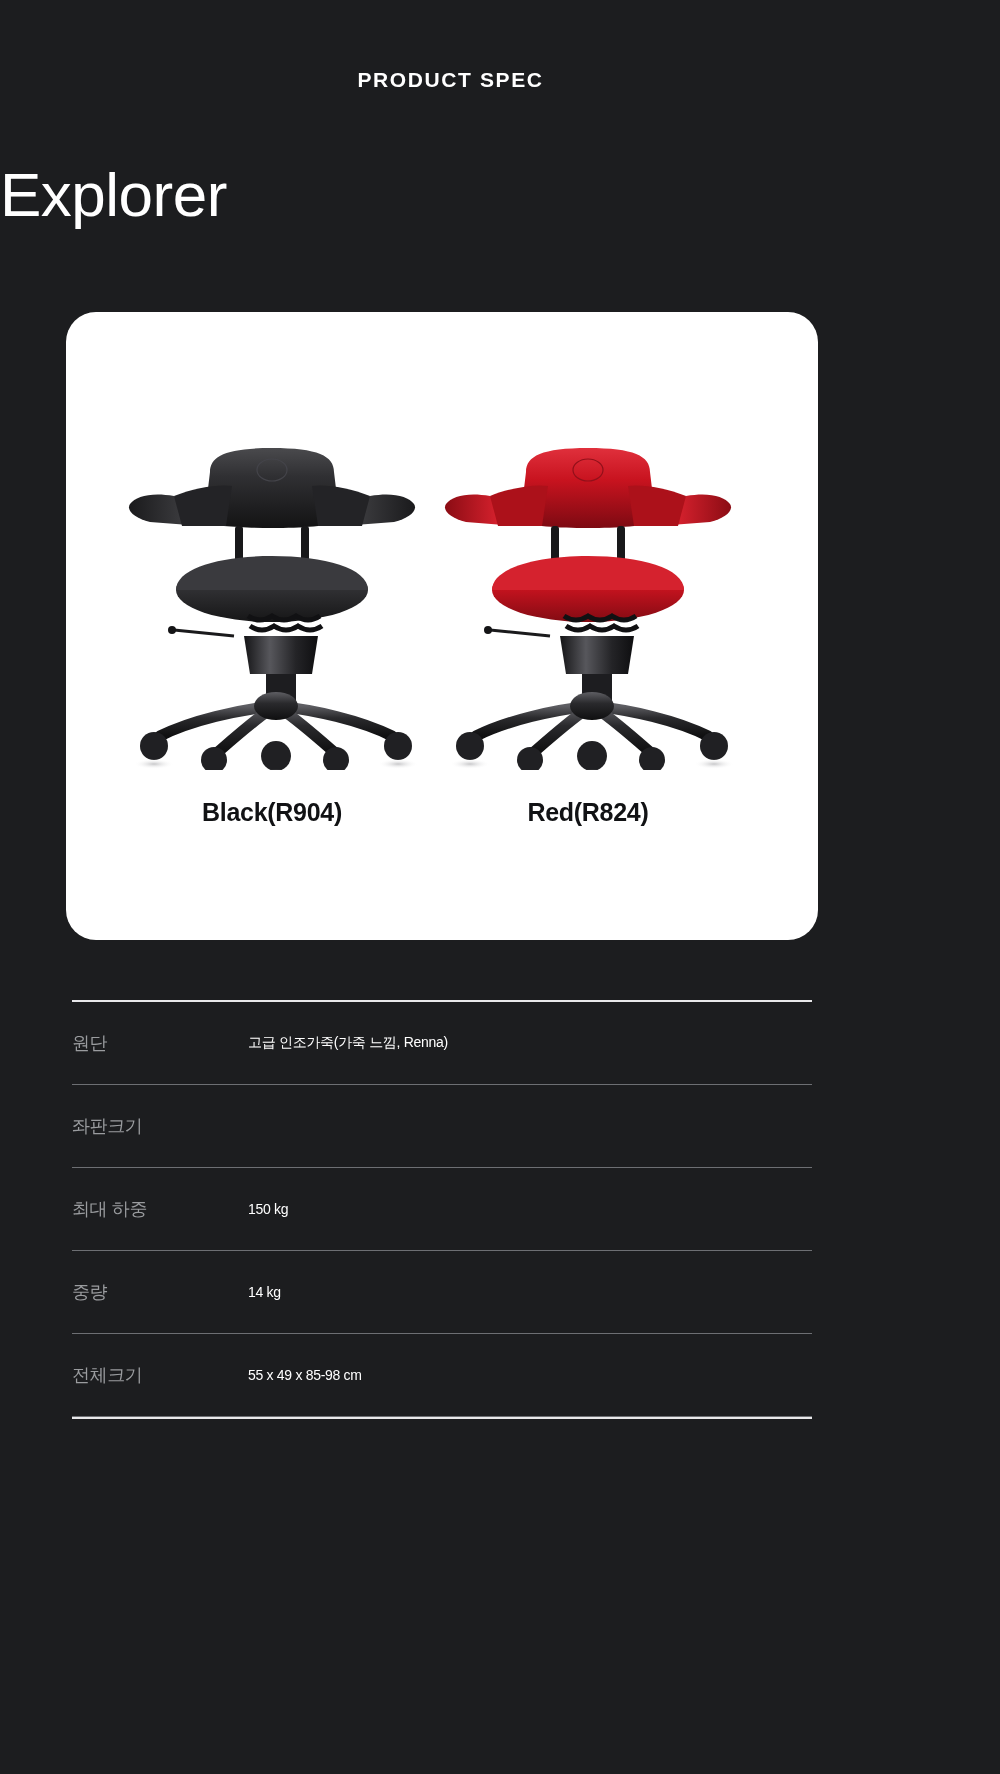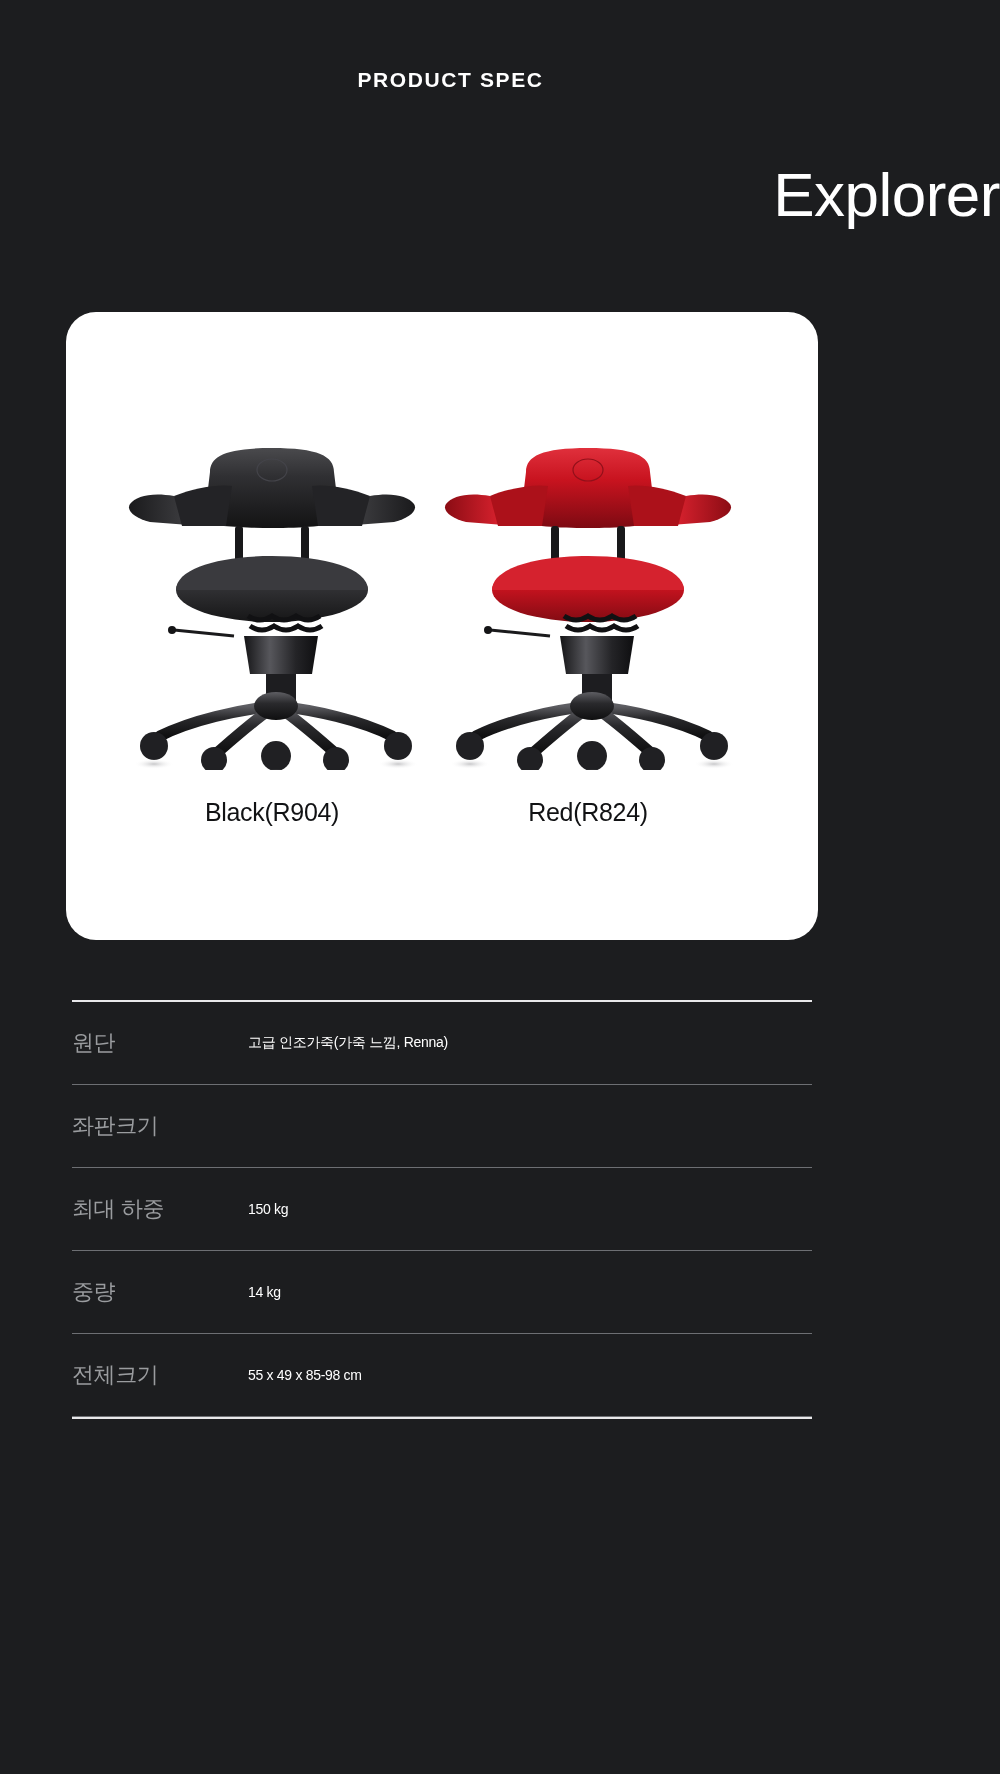--- a/index.html
+++ b/index.html
@@ -30,21 +30,21 @@
     font-size: 21px;
     font-weight: bold;
     letter-spacing: 1.6px;
   }
 
   .product-title {
     position: absolute;
     top: 162px;
     left: 0;
     width: 1000px;
-    text-align: right;
+    text-align: left;
     color: #ffffff;
     font-size: 62px;
     font-weight: 300;
     letter-spacing: -0.5px;
     line-height: 1.05;
   }
 
   
   .product-card {
     position: absolute;
@@ -82,21 +82,21 @@
   }
 
   .color-label {
     position: absolute;
     left: 0;
     top: 368px;
     width: 300px;
     text-align: center;
     color: #111214;
     font-size: 25px;
-    font-weight: normal;
+    font-weight: bold;
     letter-spacing: -0.3px;
   }
 
   
   .spec-table {
     position: absolute;
     left: 72px;
     top: 1000px;
     width: 740px;
   }
@@ -112,21 +112,21 @@
     align-items: center;
     height: 83px;
     border-bottom: 1px solid #6d6f73;
   }
   .spec-row:last-of-type { border-bottom: none; }
 
   .spec-label {
     width: 176px;
     flex: 0 0 176px;
     color: #9a9c9f;
-    font-size: 22px;
+    font-size: 18px;
     letter-spacing: -0.4px;
   }
 
   .spec-value {
     flex: 1;
     color: #ffffff;
     font-size: 14px;
     letter-spacing: -0.3px;
   }
 

